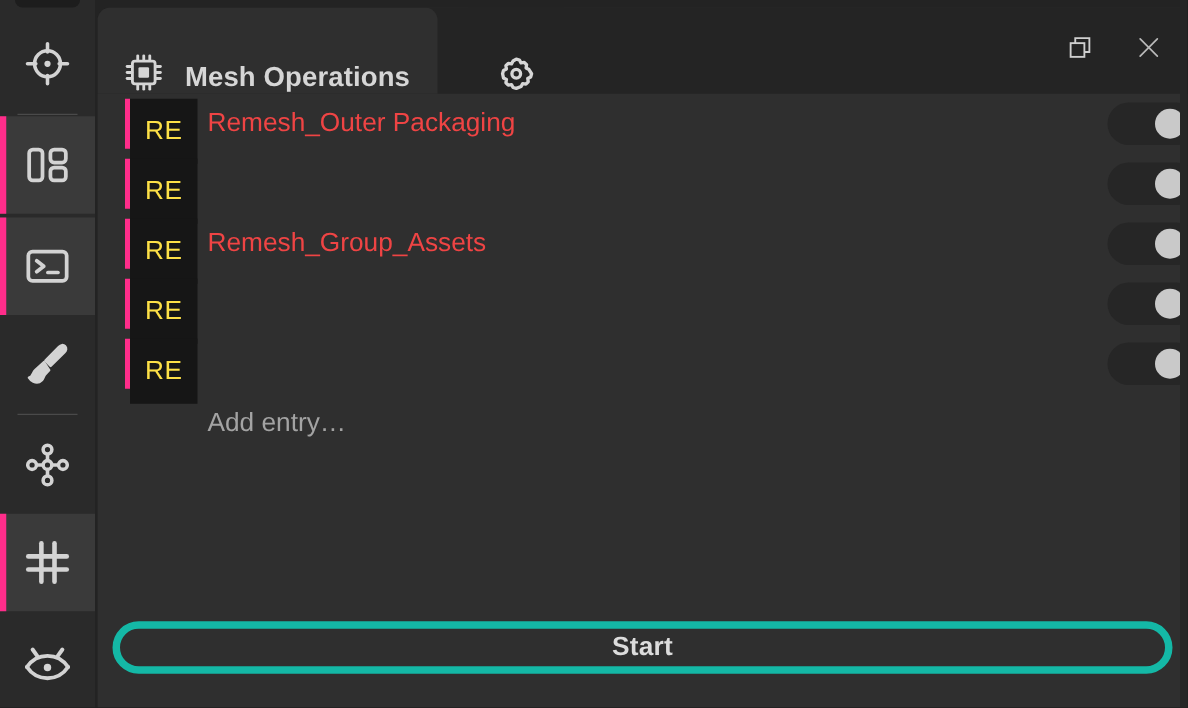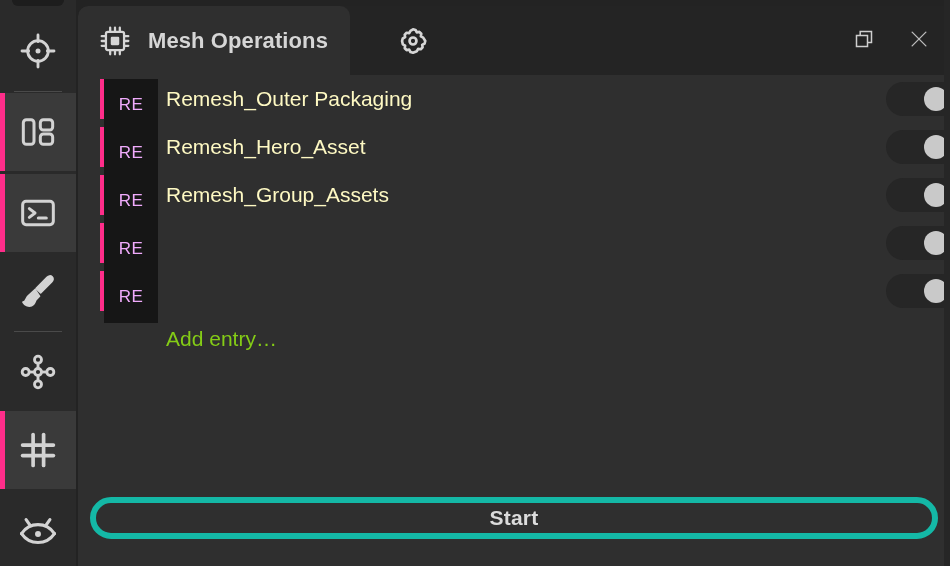--- a/index.html
+++ b/index.html
@@ -73,21 +73,21 @@
   #titlebar {
     position: relative;
     height: 69px;
     background: #242424;
   }
   .tab {
     position: absolute;
     top: 0;
     height: 69px;
     display: flex;
-    align-items: center;
+    align-items: flex-end;
     box-sizing: border-box;
   }
   .tab.active {
     left: 0;
     padding: 0 22px 0 20px;
     background: #2f2f2f;
     border-radius: 10px 10px 0 0;
   }
   .tab.inactive {
     left: 297px;
@@ -143,29 +143,29 @@
     background: #ff2d8a;
   }
   .badge {
     position: absolute;
     left: 26px; top: 4px;
     width: 54px; height: 52px;
     background: #161616;
     display: flex;
     align-items: center;
     justify-content: center;
-    font-size: 17px;
-    color: #f0abfc;
+    font-size: 21px;
+    color: #fde047;
     letter-spacing: 0.5px;
   }
   .row-label {
     position: absolute;
     left: 88px;
     font-size: 21px;
-    color: #fef9c3;
+    color: #ef4444;
     white-space: nowrap;
   }
   .toggle {
     position: absolute;
     right: -8px;
     width: 72px; height: 34px;
     border-radius: 17px;
     background: #262626;
   }
   .knob {
@@ -178,21 +178,21 @@
   .add-row {
     position: relative;
     height: 48px;
     display: flex;
     align-items: center;
   }
   .add-label {
     position: absolute;
     left: 88px;
     font-size: 21px;
-    color: #84cc16;
+    color: #a3a3a3;
   }
   #start-wrap {
     position: absolute;
     left: 12px; bottom: 27px;
     width: 848px;
   }
   #start-btn {
     width: 100%;
     height: 42px;
     box-sizing: border-box;
@@ -371,21 +371,20 @@
             <div class="accent"></div>
             <div class="badge">RE</div>
             <div class="row-label">Remesh_Outer Packaging</div>
             <div class="toggle">
               <div class="knob"></div>
             </div>
           </div>
           <div class="row">
             <div class="accent"></div>
             <div class="badge">RE</div>
-            <div class="row-label">Remesh_Hero_Asset</div>
             <div class="toggle">
               <div class="knob"></div>
             </div>
           </div>
           <div class="row">
             <div class="accent"></div>
             <div class="badge">RE</div>
             <div class="row-label">Remesh_Group_Assets</div>
             <div class="toggle">
               <div class="knob"></div>

